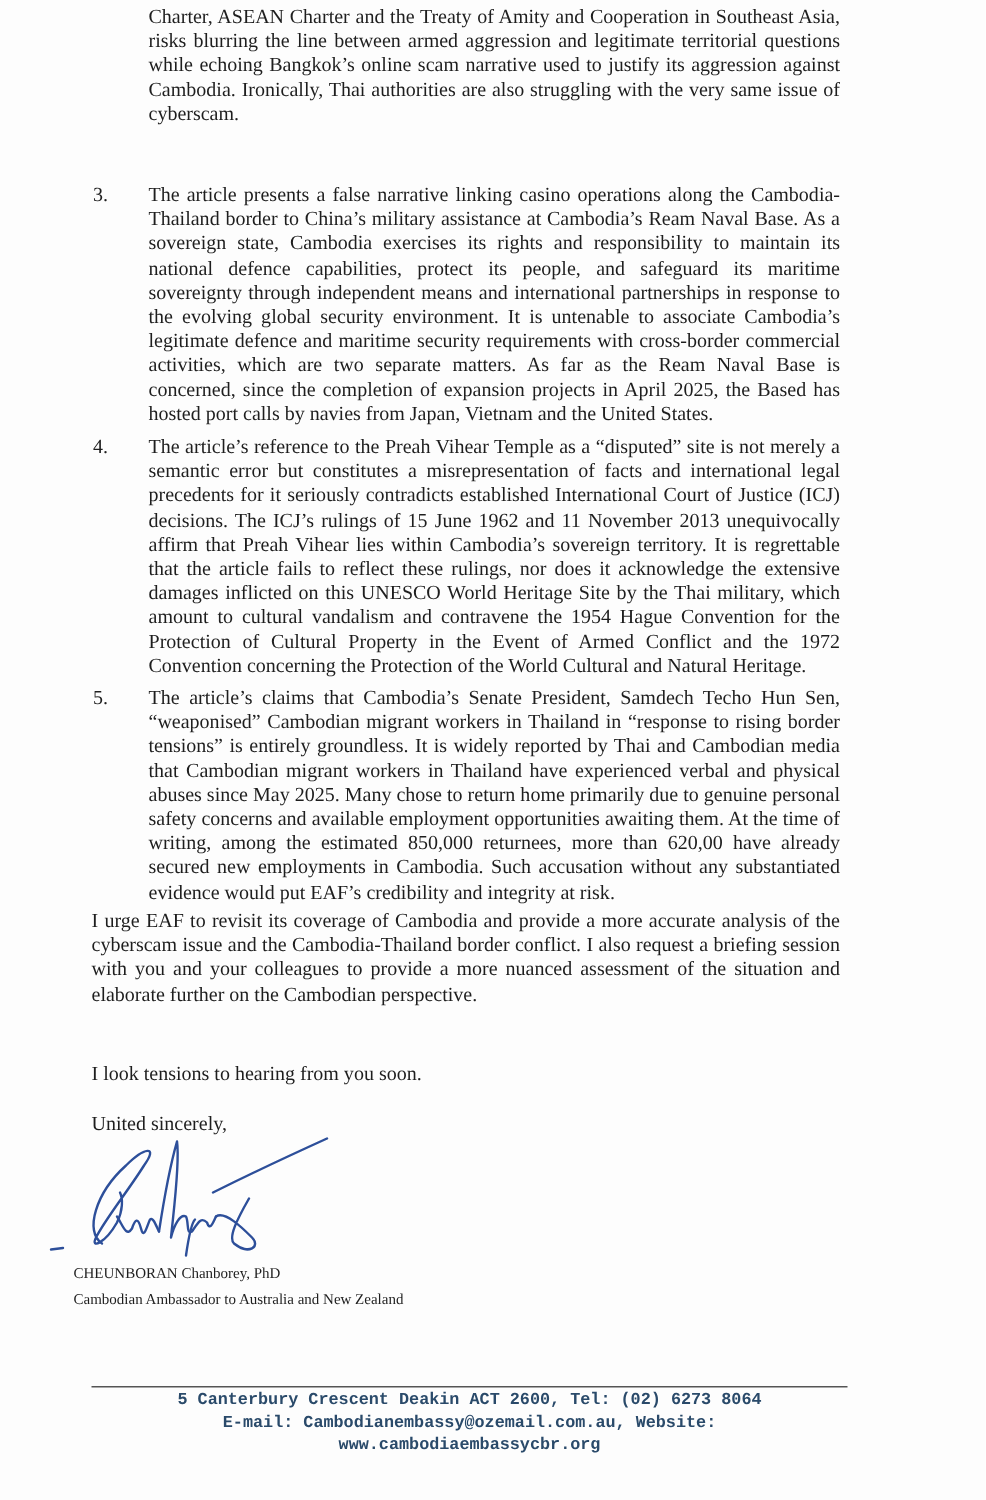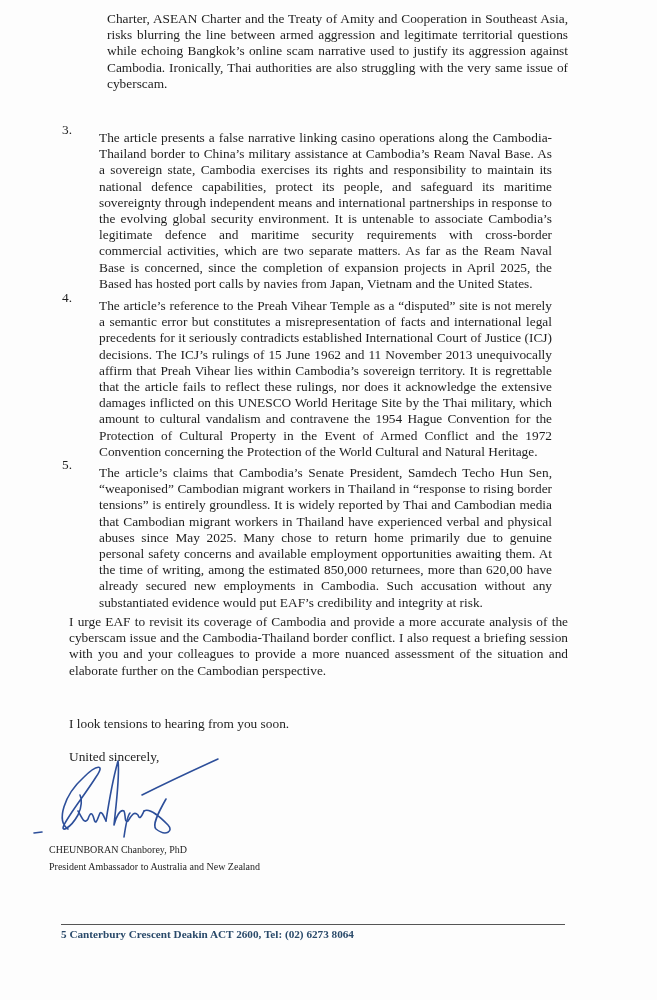--- a/index.html
+++ b/index.html
@@ -20,21 +20,21 @@
       left: 0;
       top: 0;
       width: 657px;
       height: 1000px;
       background: #fdfdfd;
     }
     .text {
       font-size: 13.35px;
       line-height: 16.2px;
       text-align: justify;
-      margin: 8px;
+      margin: 0;
     }
     .cont-para {
       position: absolute;
       left: 99px;
       top: 3px;
       width: 461px;
     }
     .numbered {
       position: absolute;
       left: 62px;
@@ -83,24 +83,26 @@
       top: 924px;
       width: 504px;
       height: 0;
       border-top: 1.3px solid #555;
     }
     .footer {
       position: absolute;
       left: 61px;
       top: 927px;
       width: 504px;
+      text-align: center;
       font-weight: bold;
       color: #2a4a6a;
       font-size: 11.2px;
       line-height: 15px;
+      font-family: Liberation Mono, monospace;
     }
   </style>
 </head>
 <body>
 
 <div class="page">
 
   <p class="text cont-para">Charter, ASEAN Charter and the Treaty of Amity and Cooperation in Southeast Asia, risks blurring the line between armed aggression and legitimate territorial questions while echoing Bangkok’s online scam narrative used to justify its aggression against Cambodia. Ironically, Thai authorities are also struggling with the very same issue of cyberscam.</p>
 
   <div class="numbered" id="item3">
@@ -131,22 +133,23 @@
       <path d="M52 56 C56 62, 58 70, 62 64 C64 58, 66 56, 68 64 C70 72, 72 62, 74 58 C76 56, 78 62, 80 66"></path>
       <path d="M80 66 C84 40, 88 20, 92 6 C94 20, 90 50, 88 70 C90 62, 94 54, 98 56 C100 60, 98 68, 102 66 C106 60, 108 56, 112 60 C114 66, 116 60, 118 56"></path>
       <path d="M118 56 C124 52, 136 64, 142 70 C148 76, 140 82, 130 74 C126 70, 132 58, 140 44"></path>
       <path d="M116 40 C140 28, 170 14, 192 4"></path>
       <path d="M98 82 C100 68, 102 60, 104 58"></path>
     </g>
   </svg>
 
   <div class="signatory">
     <div>CHEUNBORAN Chanborey, PhD</div>
-    <div>President Ambassador to Australia and New Zealand</div>
+    <div>Cambodian Ambassador to Australia and New Zealand</div>
   </div>
 
   <div class="footer-rule"></div>
 
   <div class="footer">
     <div>5 Canterbury Crescent Deakin ACT 2600, Tel: (02) 6273 8064</div>
+    <div>E-mail: Cambodianembassy@ozemail.com.au, Website: www.cambodiaembassycbr.org</div>
   </div>
 
 </div>
 
 </body></html>

